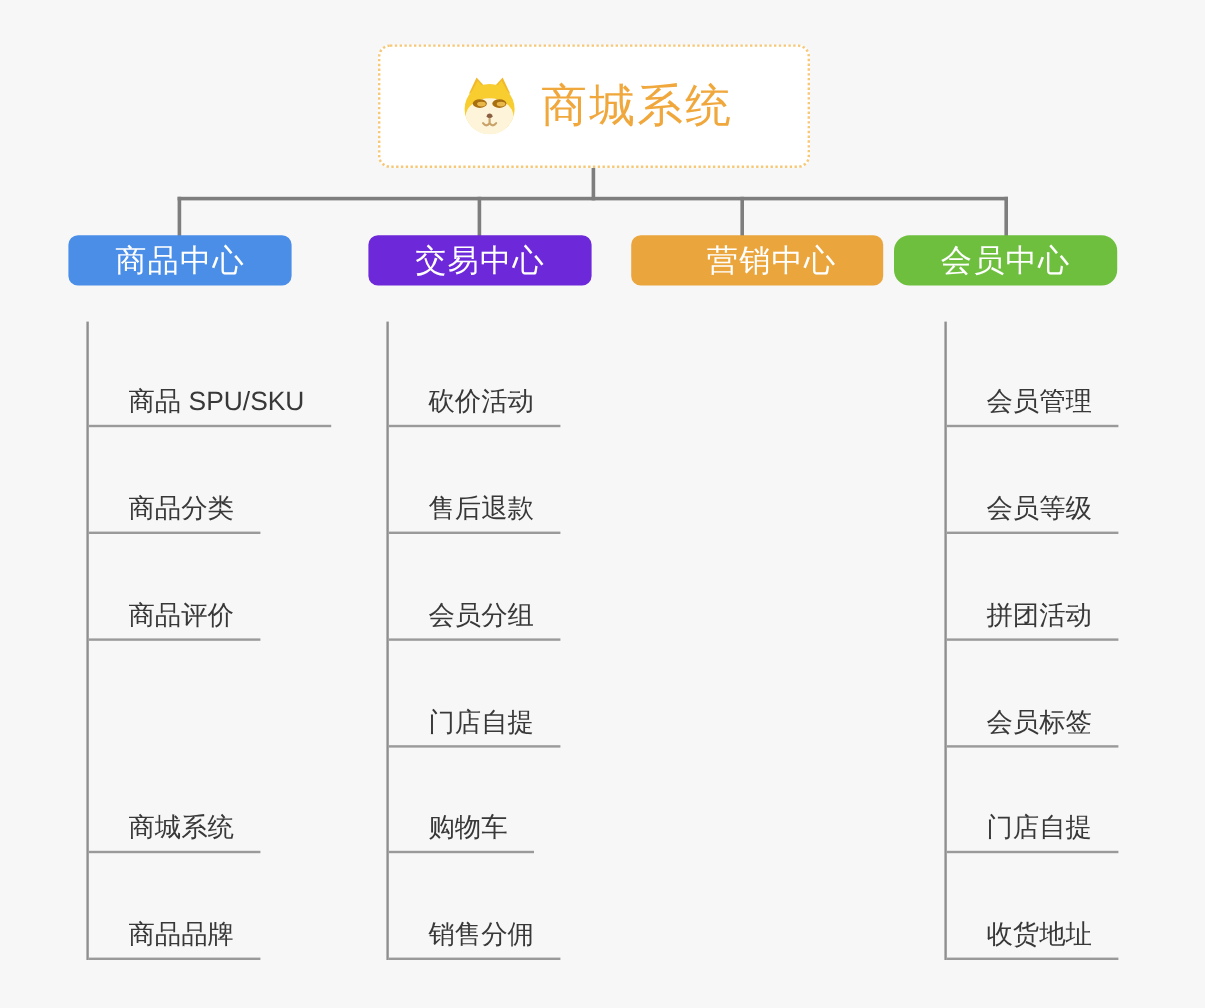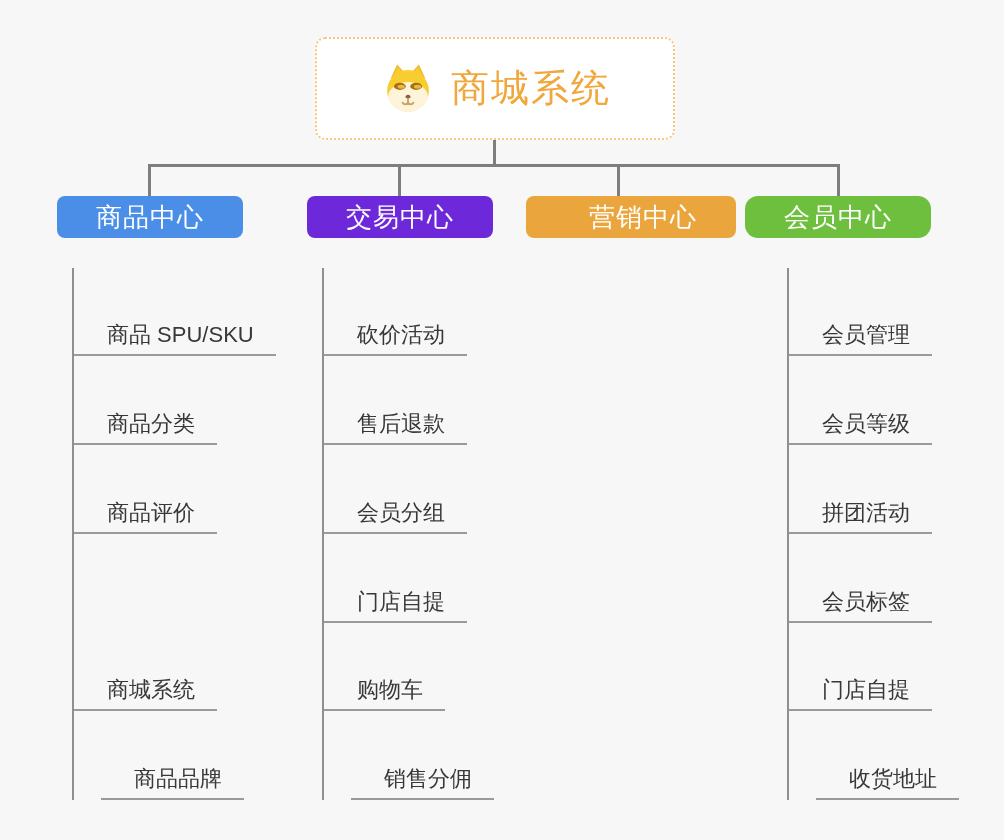--- a/index.html
+++ b/index.html
@@ -56,21 +56,21 @@
     position:absolute;left:0;
     height:40px;
     padding:0 22px 4px 33px;
     box-sizing:border-box;
     border-bottom:2px solid #9a9a9a;
     display:flex;align-items:flex-end;
     white-space:nowrap;
     width:max-content;
     font-size:22px;color:#383838;
   }
-  .r0{top:48px;} .r1{top:137px;} .r2{top:226px;} .r3{top:315px;} .r4{top:403px;} .r5{top:492px;margin-left:27px;}
+  .r0{top:48px;} .r1{top:137px;} .r2{top:226px;} .r3{top:315px;} .r4{top:403px;} .r5{top:492px;}
 </style>
 </head>
 <body>
 
 <div class="canvas">
 
   <div class="line stem-root"></div>
   <div class="line hbar"></div>
   <div class="line drop drop-0"></div>
   <div class="line drop drop-1"></div>

